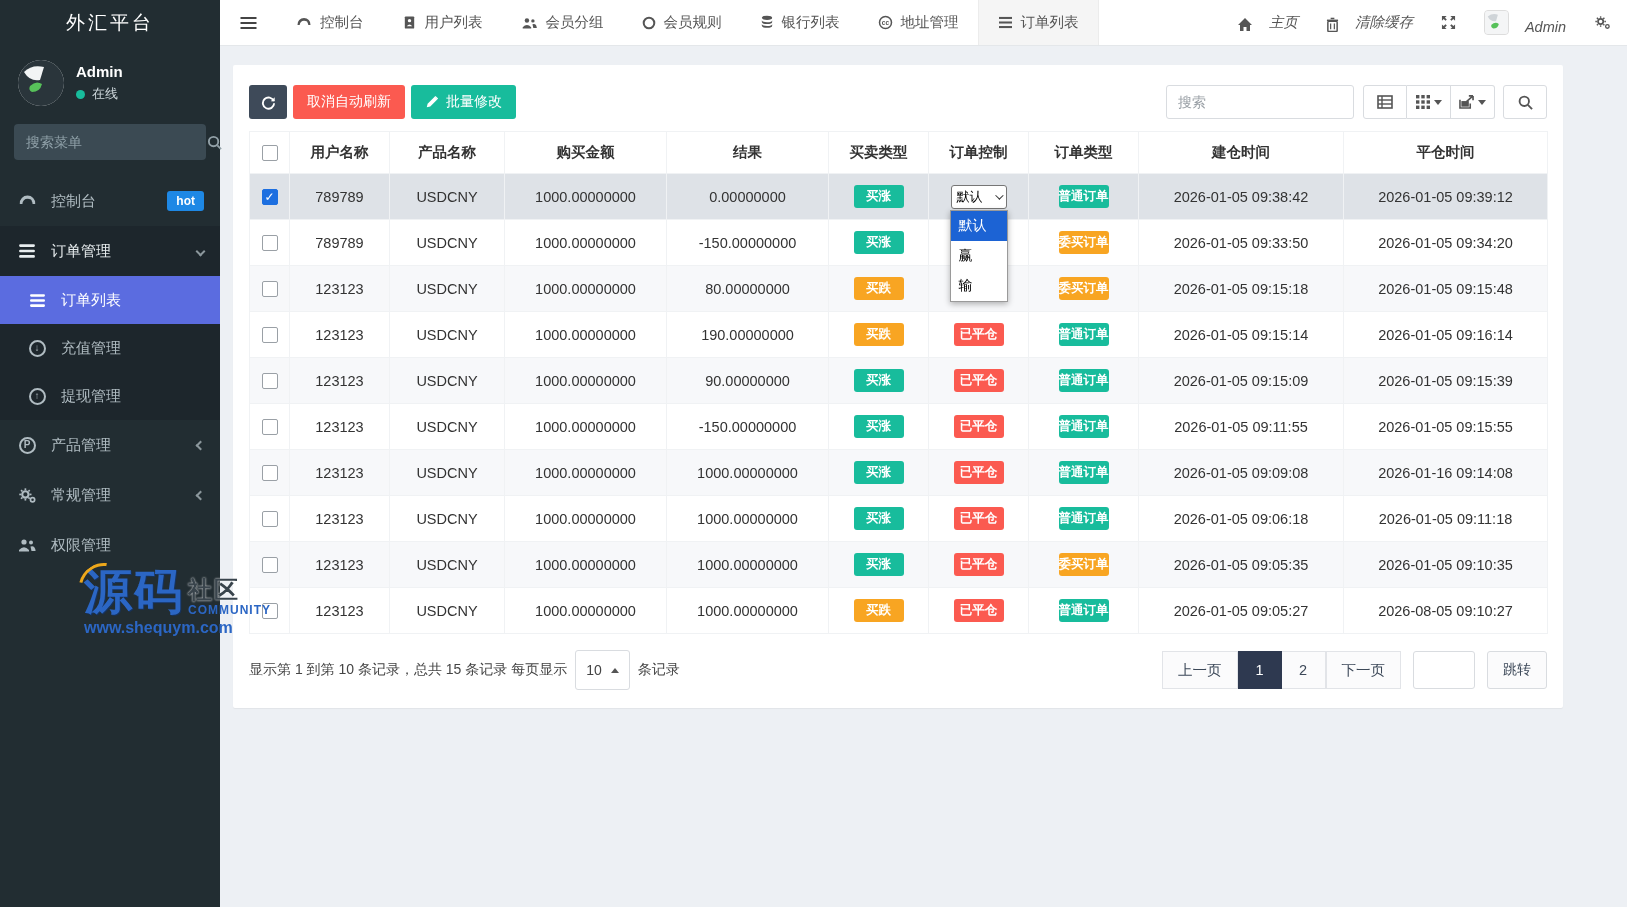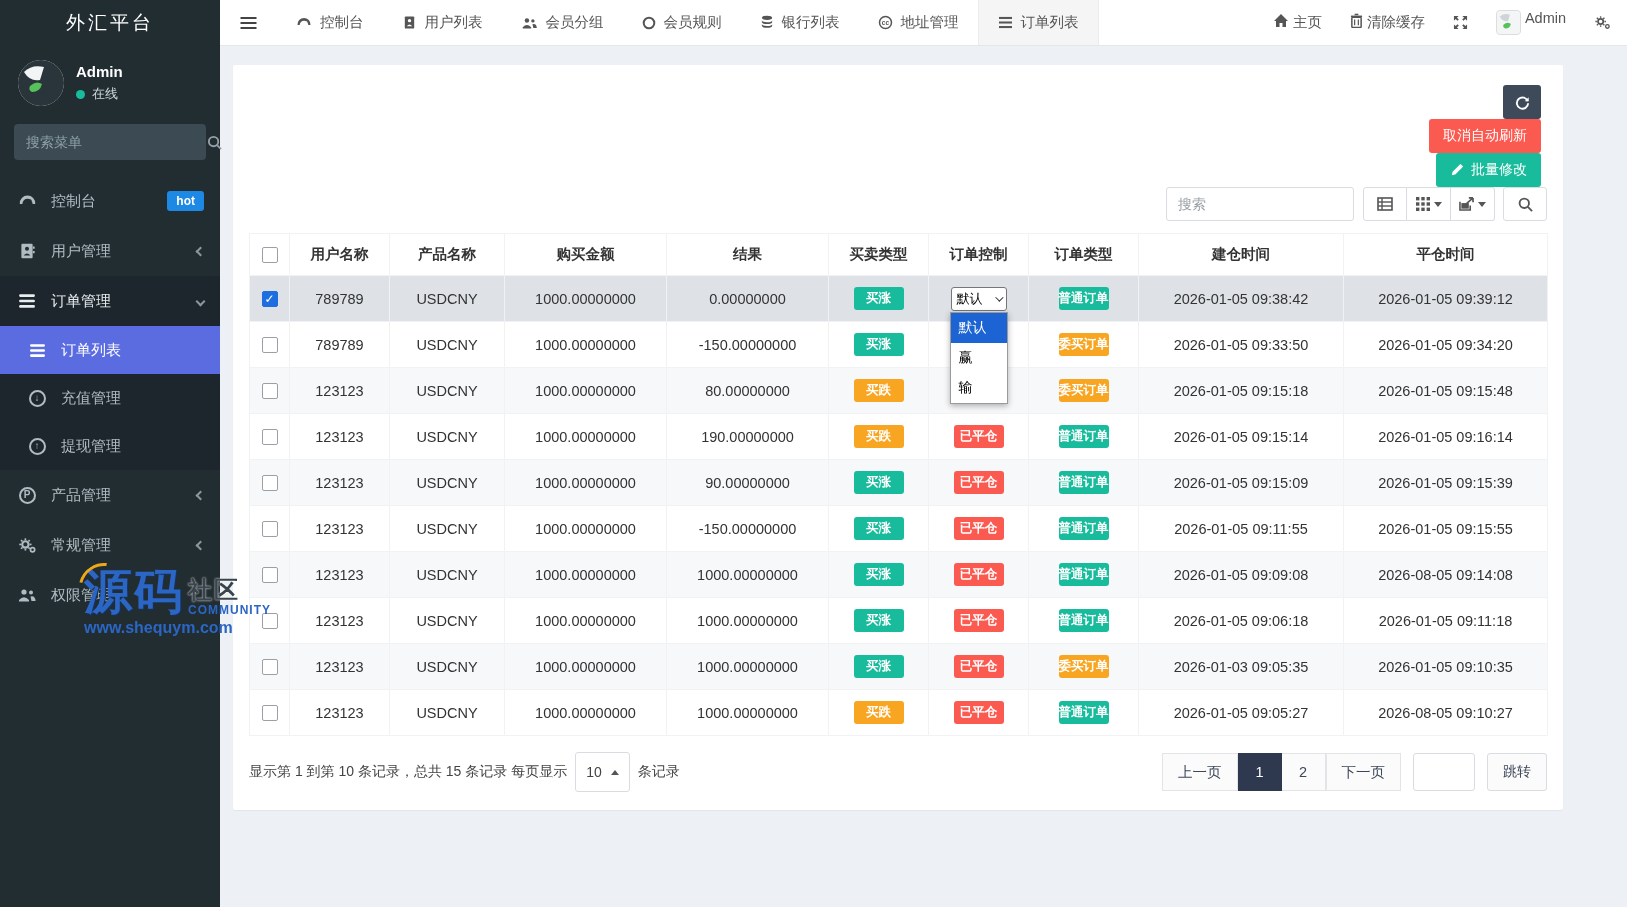--- a/index.html
+++ b/index.html
@@ -32,27 +32,27 @@
 
   
   .main { flex:1; display:flex; flex-direction:column; min-width:0; }
   .navbar { height:46px; background:#fff; border-bottom:1px solid #e4e7ea; display:flex; align-items:stretch; font-size:14.5px; color:#555; }
   .nav-toggle { display:flex; align-items:center; padding:0 20px; cursor:pointer; font-size:17px; color:#444; }
   .tabs { display:flex; }
   .tab { display:flex; align-items:center; gap:8px; padding:0 19px; cursor:pointer; color:#555; }
   .tab.active { background:#f5f5f5; border-left:1px solid #ececec; border-right:1px solid #ececec; }
   .ticon { display:flex; align-items:center; }
   .nav-right { margin-left:auto; display:flex; align-items:center; gap:28px; padding-right:16px; }
-  .nav-right .nr-item { display:flex; align-items:flex-start; gap:4px; cursor:pointer; }
+  .nav-right .nr-item { display:flex; align-items:flex-end; gap:16px; cursor:pointer;font-style:italic; }
   .avatar-sm { width:25px; height:25px; border-radius:4px; background:#eee; overflow:hidden; display:flex; align-items:center; justify-content:center; border:1px solid #ddd; }
 
   
   .content { padding:19px 0 0 13px; }
   .panel { background:#fff; width:1330px; padding:20px 16px 18px; border-radius:2px; box-shadow:0 1px 1px rgba(0,0,0,.05); }
-  .toolbar { display:flex; align-items:flex-end; margin-bottom:12px;flex-direction:column; }
+  .toolbar { display:flex; align-items:center; margin-bottom:12px; }
   .btn { height:34px; border:none; border-radius:3px; color:#fff; font-size:14px; padding:0 14px; margin-right:6px; cursor:pointer; display:inline-flex; align-items:center; gap:7px; font-family:inherit; }
   .btn.dark { background:var(--dark-btn); width:38px; justify-content:center; padding:0; }
   .btn.red { background:var(--red); }
   .btn.green { background:var(--green); }
   .tool-right { margin-left:auto; display:flex; align-items:center; }
   .search-input { width:188px; height:34px; border:1px solid #d9dce0; border-radius:3px; padding:0 11px; font-size:14px; color:#555; outline:none; margin-right:9px; font-family:inherit; }
   .search-input::placeholder { color:#9aa0a6; }
   .btn-group { display:flex; }
   .gbtn { width:44px; height:34px; background:#fff; border:1px solid #d9dce0; display:flex; align-items:center; justify-content:center; gap:4px; color:#555; cursor:pointer; }
   .gbtn + .gbtn { border-left:none; }
@@ -140,33 +140,20 @@
       <div class="nav-item">
         <span class="nicon">
             <svg class="ic" width="19" height="19" viewBox="0 0 16 16">
               <path d="M8 3a6.5 6.5 0 0 0-6.5 7h2.2a4.3 4.3 0 0 1 8.6 0h2.2A6.5 6.5 0 0 0 8 3z" fill="#b0bcc2"></path>
               <circle cx="8" cy="10.5" r="1.4" fill="#222d32"></circle>
               <line x1="8.6" y1="9.8" x2="11" y2="6.6" stroke="#222d32" stroke-width="1.3"></line>
             </svg>
           </span>
         <span>控制台</span>
         <span class="hot-badge">hot</span>
-      </div>
-      <div class="nav-item">
-        <span class="nicon">
-            <svg class="ic" width="18" height="18" viewBox="0 0 16 16">
-              <rect x="3" y="1.5" width="10" height="13" rx="1" fill="#b0bcc2"></rect>
-              <line x1="14" y1="4" x2="14" y2="6" stroke="#b0bcc2" stroke-width="1.6"></line>
-              <line x1="14" y1="8" x2="14" y2="10" stroke="#b0bcc2" stroke-width="1.6"></line>
-              <circle cx="8" cy="6" r="1.8" fill="#222d32"></circle>
-              <path d="M5 12 q3-3.6 6 0z" fill="#222d32"></path>
-            </svg>
-          </span>
-        <span>用户管理</span>
-        <span class="chev left"></span>
       </div>
 
       <div class="group">
         <div class="nav-item header">
           <span class="nicon">
               <svg class="ic" width="18" height="16" viewBox="0 0 16 14">
                 <rect x="1" y="1" width="14" height="2.4" rx="1" fill="#e8edef"></rect>
                 <rect x="1" y="5.8" width="14" height="2.4" rx="1" fill="#e8edef"></rect>
                 <rect x="1" y="10.6" width="14" height="2.4" rx="1" fill="#e8edef"></rect>
               </svg>
@@ -559,21 +546,21 @@
               <tr>
                 <td><span class="cb"></span></td>
                 <td>123123</td>
                 <td>USDCNY</td>
                 <td>1000.00000000</td>
                 <td>1000.00000000</td>
                 <td><span class="badge green">买涨</span></td>
                 <td><span class="badge red">已平仓</span></td>
                 <td><span class="badge green">普通订单</span></td>
                 <td>2026-01-05 09:09:08</td>
-                <td>2026-08-05 09:14:08</td>
+                <td>2026-01-16 09:14:08</td>
               </tr>
               <tr>
                 <td><span class="cb"></span></td>
                 <td>123123</td>
                 <td>USDCNY</td>
                 <td>1000.00000000</td>
                 <td>1000.00000000</td>
                 <td><span class="badge green">买涨</span></td>
                 <td><span class="badge red">已平仓</span></td>
                 <td><span class="badge green">普通订单</span></td>
@@ -582,21 +569,21 @@
               </tr>
               <tr>
                 <td><span class="cb"></span></td>
                 <td>123123</td>
                 <td>USDCNY</td>
                 <td>1000.00000000</td>
                 <td>1000.00000000</td>
                 <td><span class="badge green">买涨</span></td>
                 <td><span class="badge red">已平仓</span></td>
                 <td><span class="badge orange">委买订单</span></td>
-                <td>2026-01-03 09:05:35</td>
+                <td>2026-01-05 09:05:35</td>
                 <td>2026-01-05 09:10:35</td>
               </tr>
               <tr>
                 <td><span class="cb"></span></td>
                 <td>123123</td>
                 <td>USDCNY</td>
                 <td>1000.00000000</td>
                 <td>1000.00000000</td>
                 <td><span class="badge orange">买跌</span></td>
                 <td><span class="badge red">已平仓</span></td>

